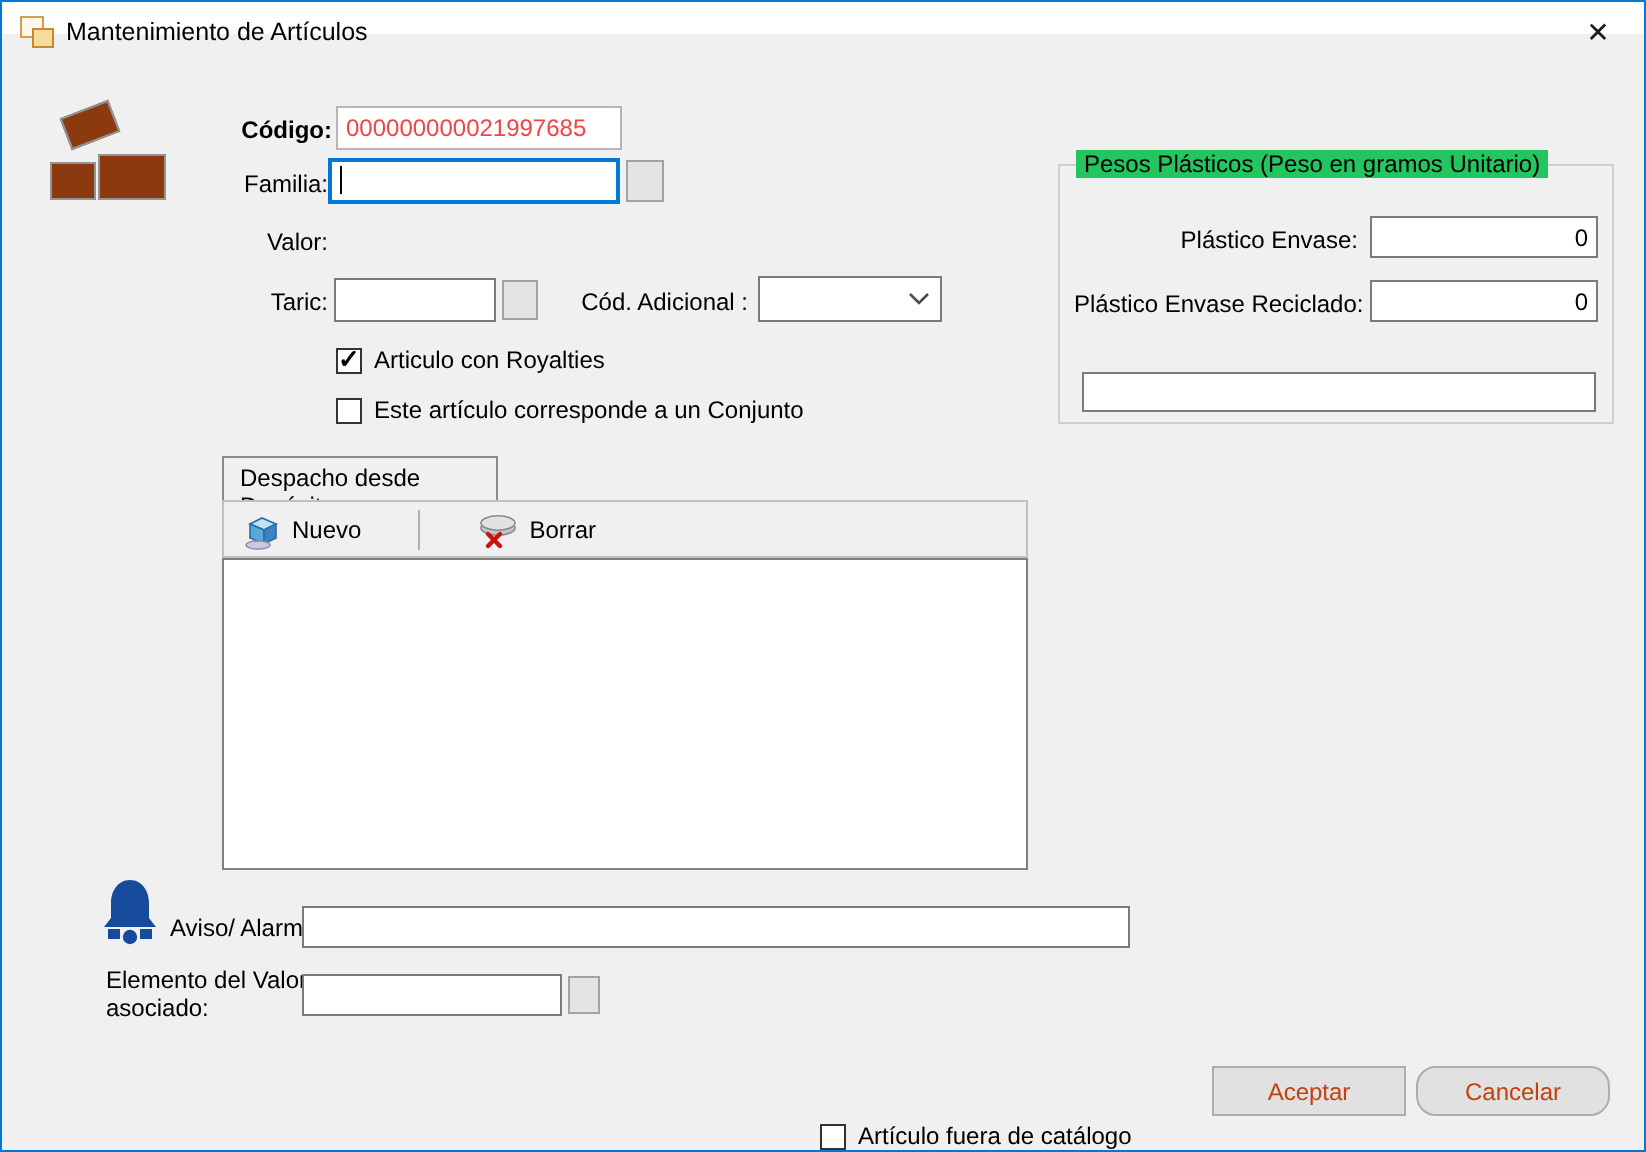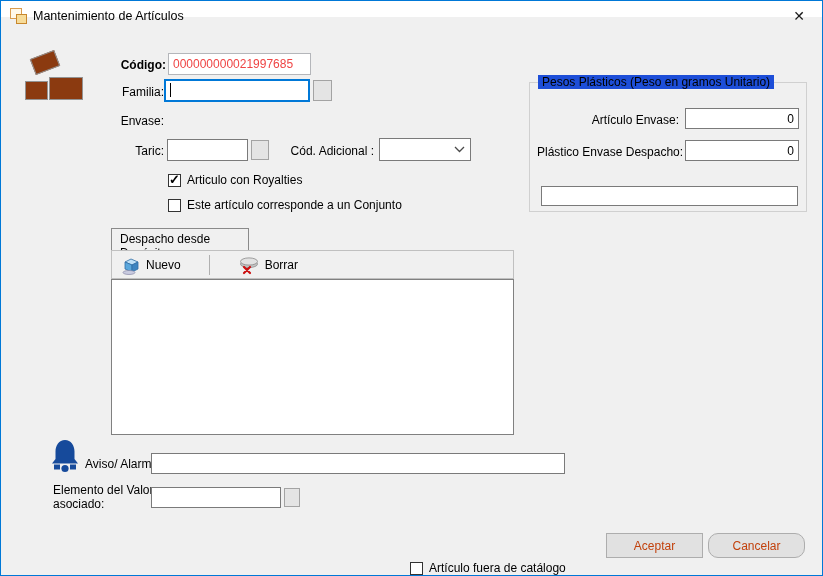--- a/index.html
+++ b/index.html
@@ -39,21 +39,21 @@
   
   .brick { position:absolute; background:#8b3a10; border:1px solid #939393; }
   
   .tab { position:absolute; left:110px; top:227px; width:138px; height:22px; background:#f0f0f0; border:1px solid #8a8a8a; border-bottom:none; padding:3px 0 0 8px; }
   .toolbar { position:absolute; left:110px; top:249px; width:403px; height:29px; background:#f0f0f0; border:1px solid #c0c0c0; display:flex; align-items:center; padding:0 2px;gap:18px; }
   .tbbtn { display:flex; align-items:center; gap:5px; padding:2px 7px; cursor:pointer; }
   .tbsep { width:1px; height:20px; background:#b0b0b0; margin:0 3px; }
   .listbox { position:absolute; left:110px; top:278px; width:403px; height:156px; background:#fff; border:1px solid #808080; }
   
   .groupbox { position:absolute; left:528px; top:81px; width:278px; height:130px; border:1px solid #d0d0d0; }
-  .group-legend { position:absolute; left:8px; top:-8px; background:#1d4ed8; padding:0 4px; white-space:nowrap; }
+  .group-legend { position:absolute; left:8px; top:-8px; background:#22c55e; padding:0 4px; white-space:nowrap; }
   
   .bell { position:absolute; left:49px; top:438px; }
 </style>
 </head>
 <body>
 
 <div class="window">
 
   <div class="titlebar">
     <div class="title-icon">
@@ -74,21 +74,21 @@
 
   <label class="lbl r" style="left:95px;top:57px;width:70px;font-weight:bold;">Código:</label>
   <input class="txt disabled" readonly="" style="left: 167px; top: 52px; width: 143px; height: 22px;" value="000000000021997685">
 
   <label class="lbl r" style="left:95px;top:84px;width:68px;">Familia:</label>
   <div class="focus-field" style="left:163px;top:78px;width:146px;height:23px;">
     <div class="caret"></div>
   </div>
   <div class="browse-btn" style="left:312px;top:79px;width:19px;height:21px;"></div>
 
-  <label class="lbl r" style="left:95px;top:113px;width:68px;">Envase:</label>
+  <label class="lbl r" style="left:95px;top:113px;width:68px;">Valor:</label>
 
   <label class="lbl r" style="left:95px;top:143px;width:68px;">Taric:</label>
   <input class="txt" style="left: 166px; top: 138px; width: 81px; height: 22px;" value="">
   <div class="browse-btn" style="left:250px;top:139px;width:18px;height:20px;"></div>
   <label class="lbl r" style="left:280px;top:143px;width:93px;">Cód. Adicional :</label>
   <div class="dropdown" style="left:378px;top:137px;width:92px;height:23px;">
     <svg width="11" height="7" viewBox="0 0 11 7">
         <polyline points="1,1 5.5,5.5 10,1" fill="none" stroke="#4a4a4a" stroke-width="1.3"></polyline>
       </svg>
   </div>
@@ -125,23 +125,23 @@
         <path d="M6 12 L12 18 M12 12 L6 18" stroke="#cc1111" stroke-width="2.2" stroke-linecap="round"></path>
       </svg>
       <span>Borrar</span>
     </div>
   </div>
   <div class="listbox"></div>
 
   <div class="groupbox">
     <span class="group-legend">Pesos Plásticos (Peso en gramos Unitario)</span>
   </div>
-  <label class="lbl r" style="left:540px;top:112px;width:138px;">Artículo Envase:</label>
+  <label class="lbl r" style="left:540px;top:112px;width:138px;">Plástico Envase:</label>
   <input class="txt num" style="left: 684px; top: 107px; width: 114px; height: 21px;" value="0">
-  <label class="lbl r" style="left:536px;top:144px;width:142px;">Plástico Envase Despacho:</label>
+  <label class="lbl r" style="left:536px;top:144px;width:142px;">Plástico Envase Reciclado:</label>
   <input class="txt num" style="left: 684px; top: 139px; width: 114px; height: 21px;" value="0">
   <input class="txt" style="left: 540px; top: 185px; width: 257px; height: 20px;" value="">
 
   <svg class="bell" width="30" height="36" viewBox="0 0 30 36">
     <path d="M15 1 C9 1 5.5 6.5 5.5 12.5 L5.5 20 L2 24.5 L28 24.5 L24.5 20 L24.5 12.5 C24.5 6.5 21 1 15 1 Z" fill="#164a9b"></path>
     <rect x="4" y="25.5" width="6" height="5" fill="#164a9b"></rect>
     <rect x="20" y="25.5" width="6" height="5" fill="#164a9b"></rect>
     <circle cx="15" cy="29.5" r="3.6" fill="#164a9b"></circle>
   </svg>
   <label class="lbl" style="left:84px;top:456px;">Aviso/ Alarma</label>

